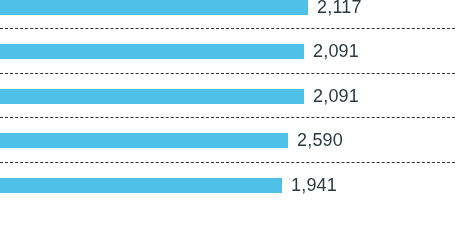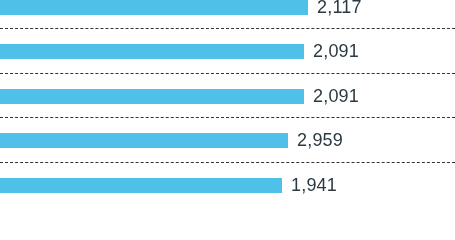--- a/index.html
+++ b/index.html
@@ -76,21 +76,21 @@
     <div class="bar-label" style="color: rgb(43, 58, 66);">2,091</div>
   </div>
 
   <div class="row" style="top: 89px;">
     <div class="bar" style="width: 304px; background: rgb(79, 192, 232);"></div>
     <div class="bar-label" style="color: rgb(43, 58, 66);">2,091</div>
   </div>
 
   <div class="row" style="top: 133px;">
     <div class="bar" style="width: 288px; background: rgb(79, 192, 232);"></div>
-    <div class="bar-label" style="color: rgb(43, 58, 66);">2,959</div>
+    <div class="bar-label" style="color: rgb(43, 58, 66);">2,590</div>
   </div>
 
   <div class="row" style="top: 178px;">
     <div class="bar" style="width: 282px; background: rgb(79, 192, 232);"></div>
     <div class="bar-label" style="color: rgb(43, 58, 66);">1,941</div>
   </div>
 
 </div>
 
 </body></html>

